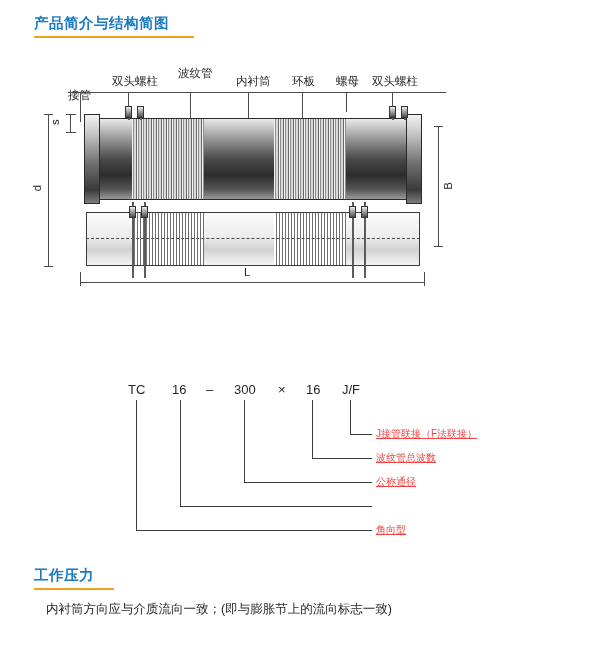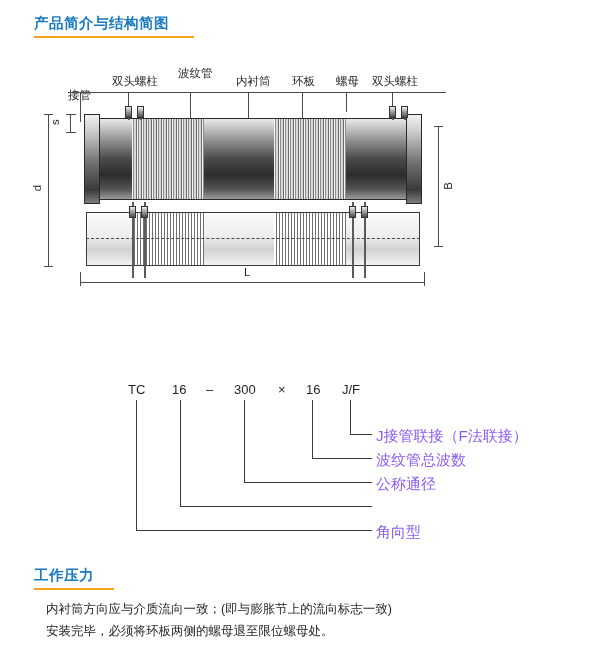--- a/index.html
+++ b/index.html
@@ -175,23 +175,24 @@
     height: 160px;
   }
   .code-token {
     position: absolute;
     font-size: 13px;
     color: #231f20;
     white-space: nowrap;
   }
   .code-desc {
     position: absolute;
-    font-size: 15px;
-    color: #8b5cf6;
+    font-size: 10px;
+    color: #ef4444;
     white-space: nowrap;
+    text-decoration: underline;
   }
   .cl-v { position: absolute; width: 1px; background: #3b3b3b; }
   .cl-h { position: absolute; height: 1px; background: #3b3b3b; }
 
   
   #notes {
     position: absolute;
     left: 46px;
     top: 598px;
     width: 520px;
@@ -313,16 +314,15 @@
     <div class="code-desc" style="left:266px; top:141px;">角向型</div>
   </div>
 
   <div class="sec-head" id="head-3">
     <span>工作压力</span>
     <span class="rule"></span>
   </div>
 
   <div id="notes">
     <div>内衬筒方向应与介质流向一致；(即与膨胀节上的流向标志一致)</div>
-    <div>安装完毕，必须将环板两侧的螺母退至限位螺母处。</div>
   </div>
 
 </div>
 
 </body></html>

